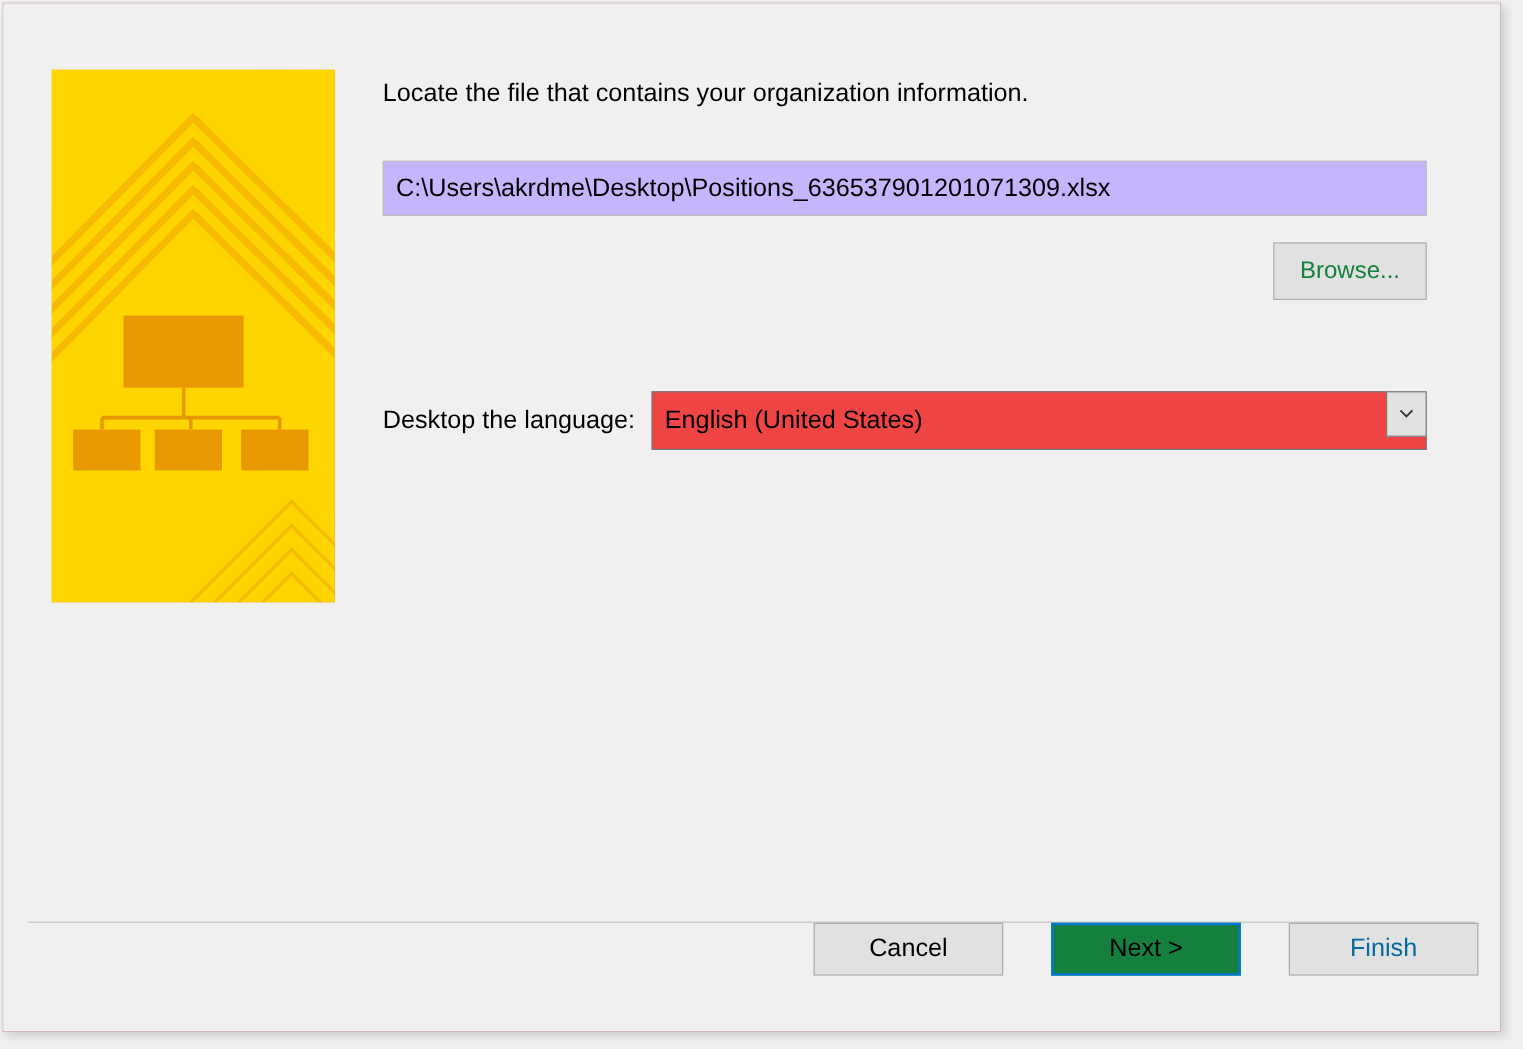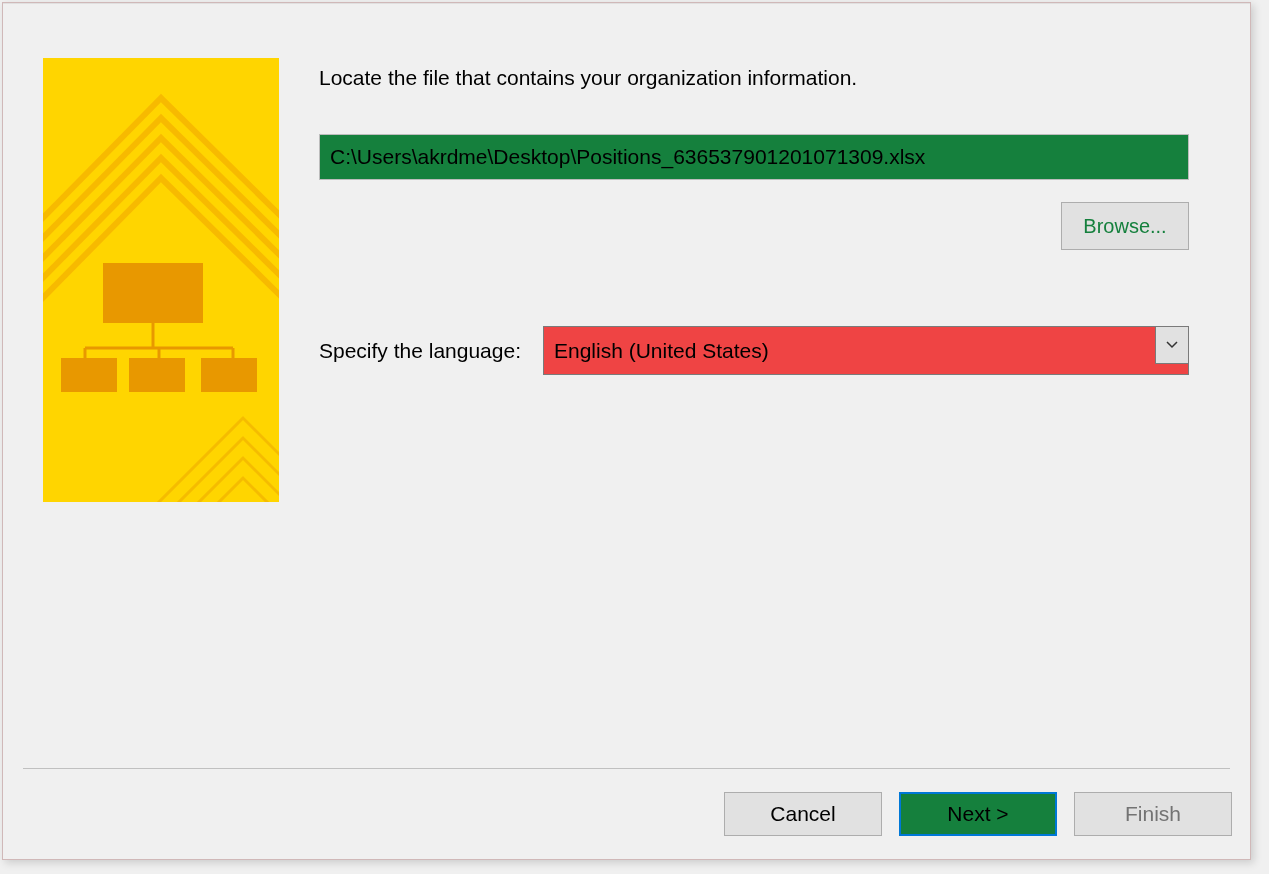--- a/index.html
+++ b/index.html
@@ -85,21 +85,21 @@
     .instruction-text {
       font-size: 21px;
       color: #000000;
       margin-top: 8px;
       margin-bottom: 44px;
     }
     .file-path-input {
       width: 870px;
       height: 46px;
       border: 1px solid #bcbcbc;
-      background: #15803d;
+      background: #c4b5fd;
       font-size: 21px;
       padding: 0 10px;
       color: #000000;
       font-family: inherit;
     }
     .browse-row {
       display: flex;
       justify-content: flex-end;
       width: 870px;
       margin-top: 22px;
@@ -155,41 +155,40 @@
       pointer-events: none;
     }
     .button-bar-separator {
       height: 1px;
       background: #c0c0c0;
       margin: 0 20px;
     }
     .button-bar {
       height: 90px;
       display: flex;
-      align-items: center;
       justify-content: flex-end;
-      gap: 17px;
+      gap: 40px;
       padding-right: 18px;
     }
     .wizard-button {
       width: 158px;
       height: 44px;
       background: #e1e1e1;
       border: 1px solid #adadad;
       font-size: 21px;
       color: #000000;
       cursor: pointer;
       font-family: inherit;
     }
     .wizard-button.primary {
       border: 2px solid #0078d7;
       background: #15803d;
     }
     .wizard-button.disabled {
-      color: #737373;
+      color: #0369a1;
       cursor: default;
       background: #e1e1e1;
     }
   </style>
 </head>
 <body>
 
 <div class="wizard-dialog">
 
   <div class="content-area">
@@ -228,21 +227,21 @@
       <div class="form-area">
         <div class="instruction-text">Locate the file that contains your organization information.</div>
 
         <input type="text" class="file-path-input" value="C:\Users\akrdme\Desktop\Positions_636537901201071309.xlsx" style="">
 
         <div class="browse-row">
           <button class="browse-button">Browse...</button>
         </div>
 
         <div class="language-row">
-          <div class="language-label">Specify the language:</div>
+          <div class="language-label">Desktop the language:</div>
           <div class="language-select-wrap">
             <input type="text" class="language-select" readonly="" value="English (United States)" style="">
             <div class="select-arrow">
               <svg width="12" height="8" viewBox="0 0 12 8">
                 <polyline points="1,1 6,6 11,1" fill="none" stroke="#333" stroke-width="1.5"></polyline>
               </svg>
             </div>
           </div>
         </div>
       </div>

